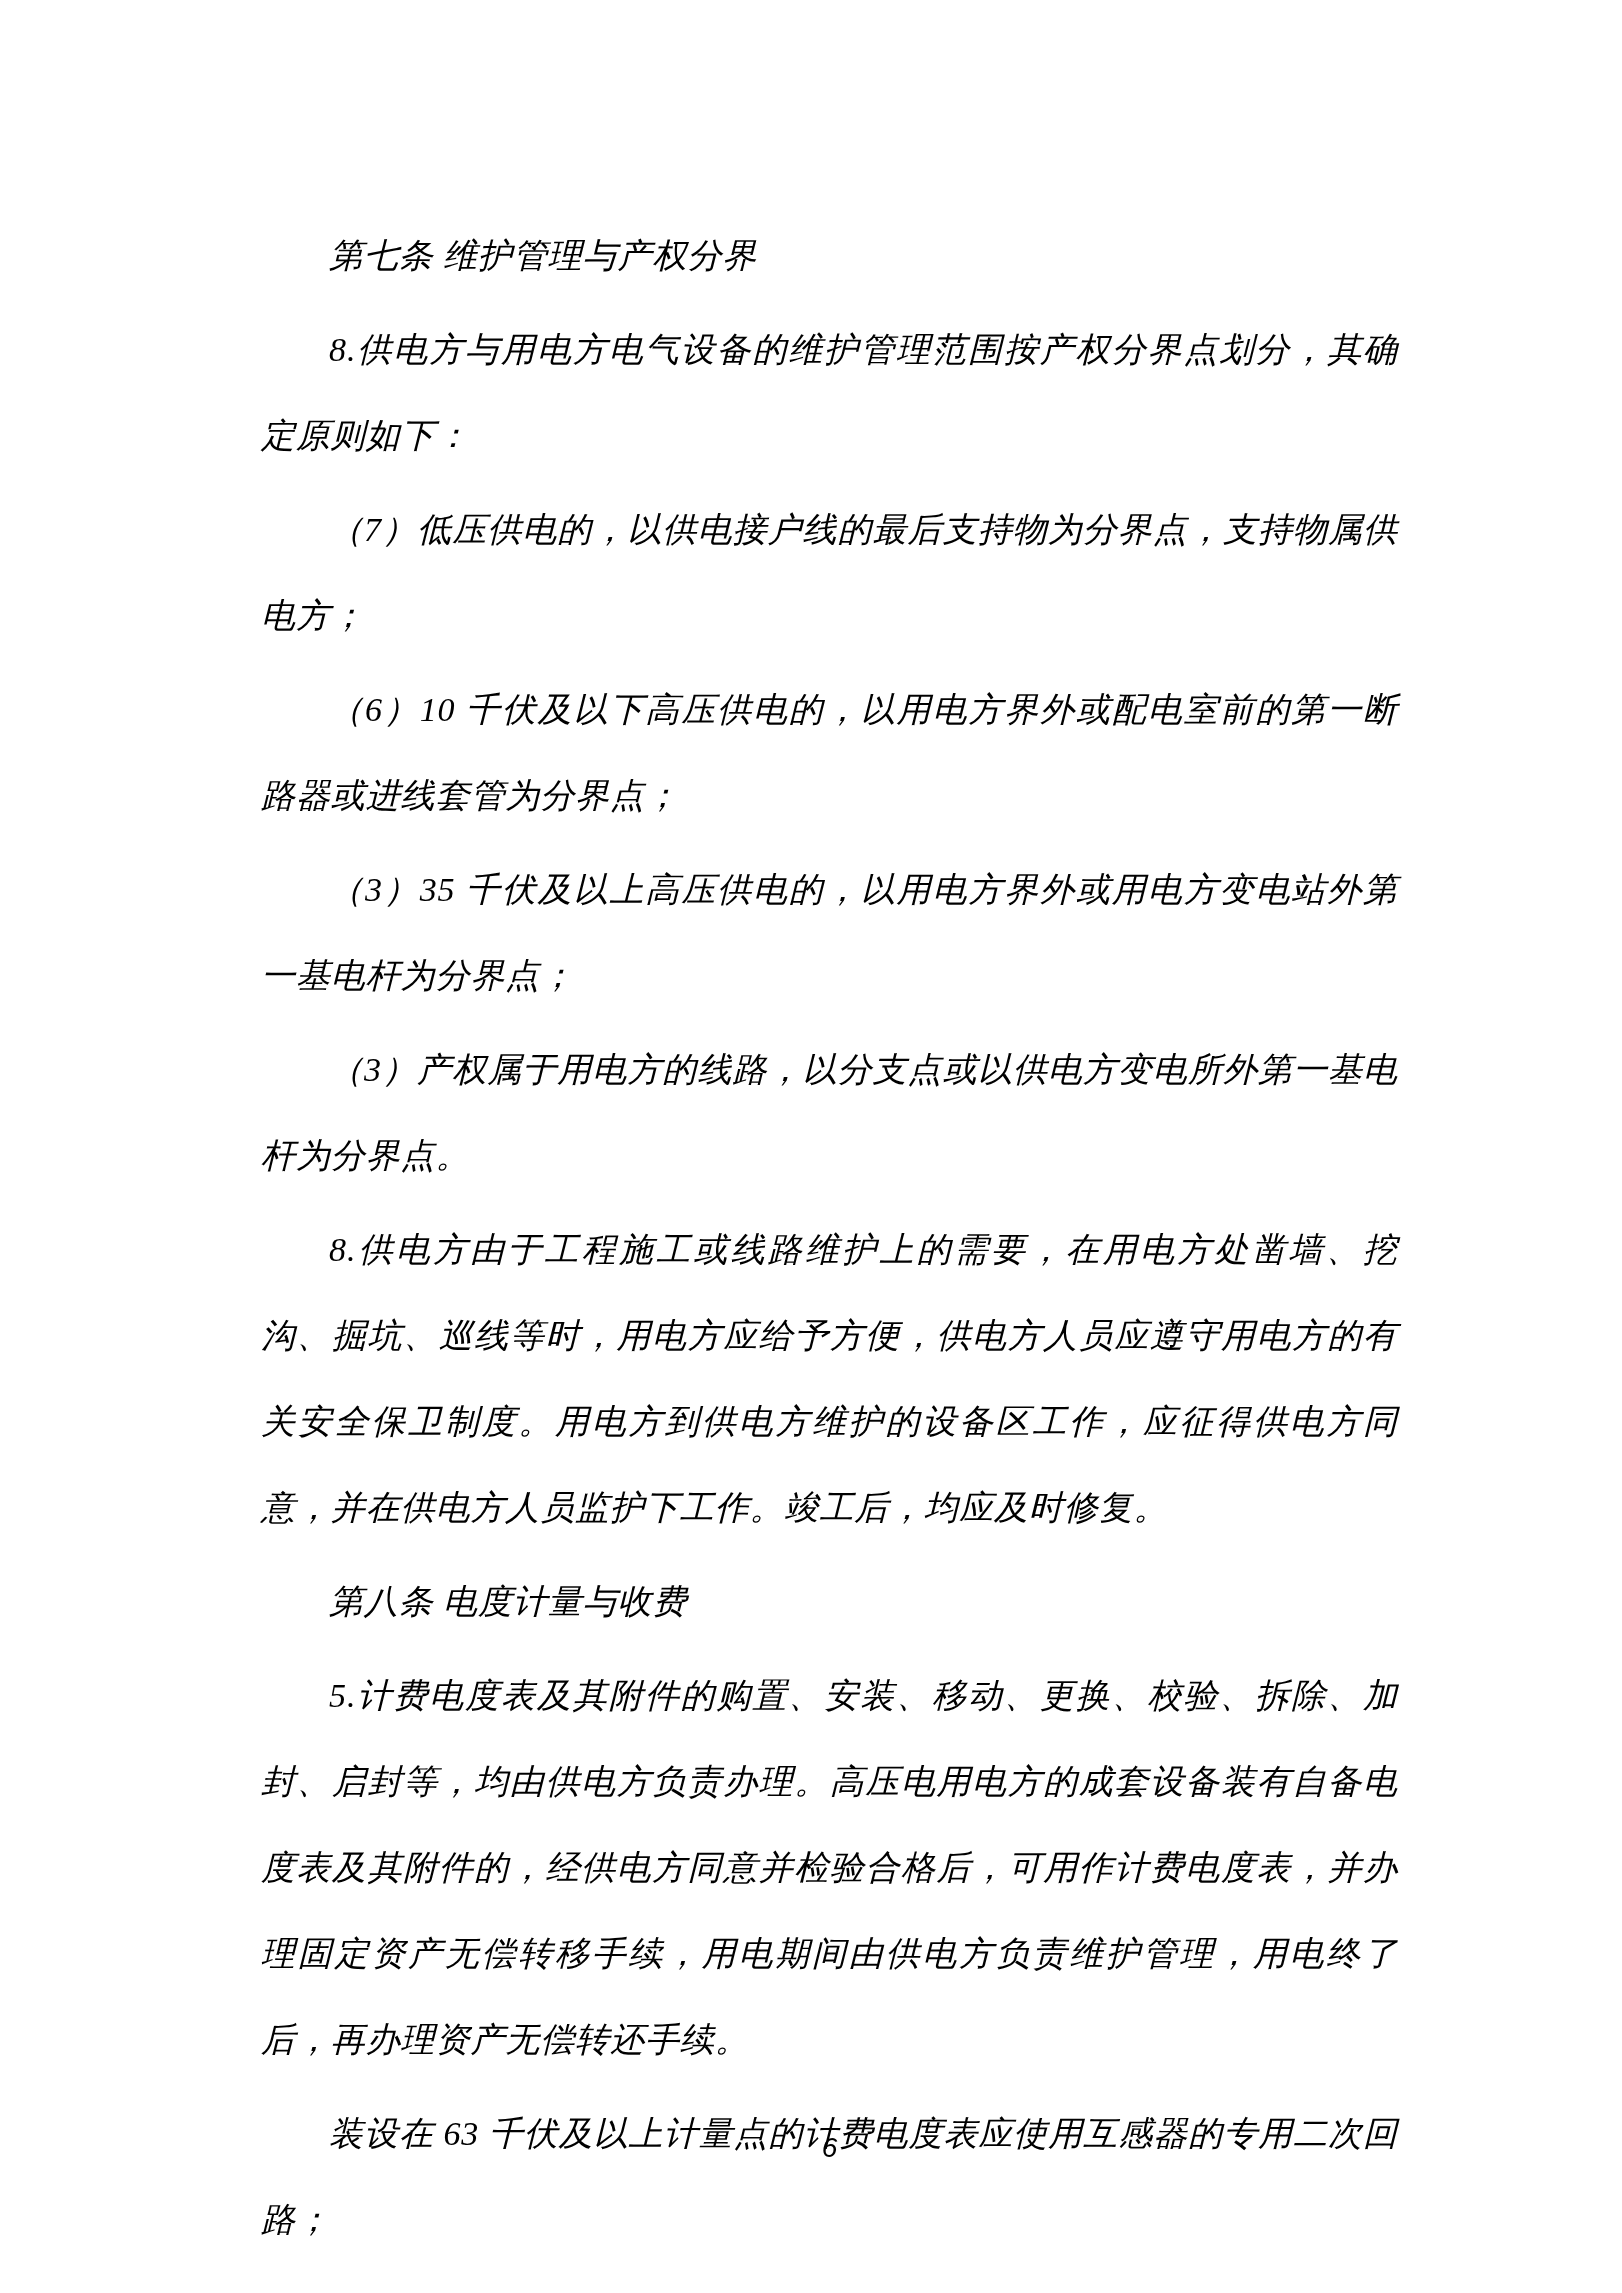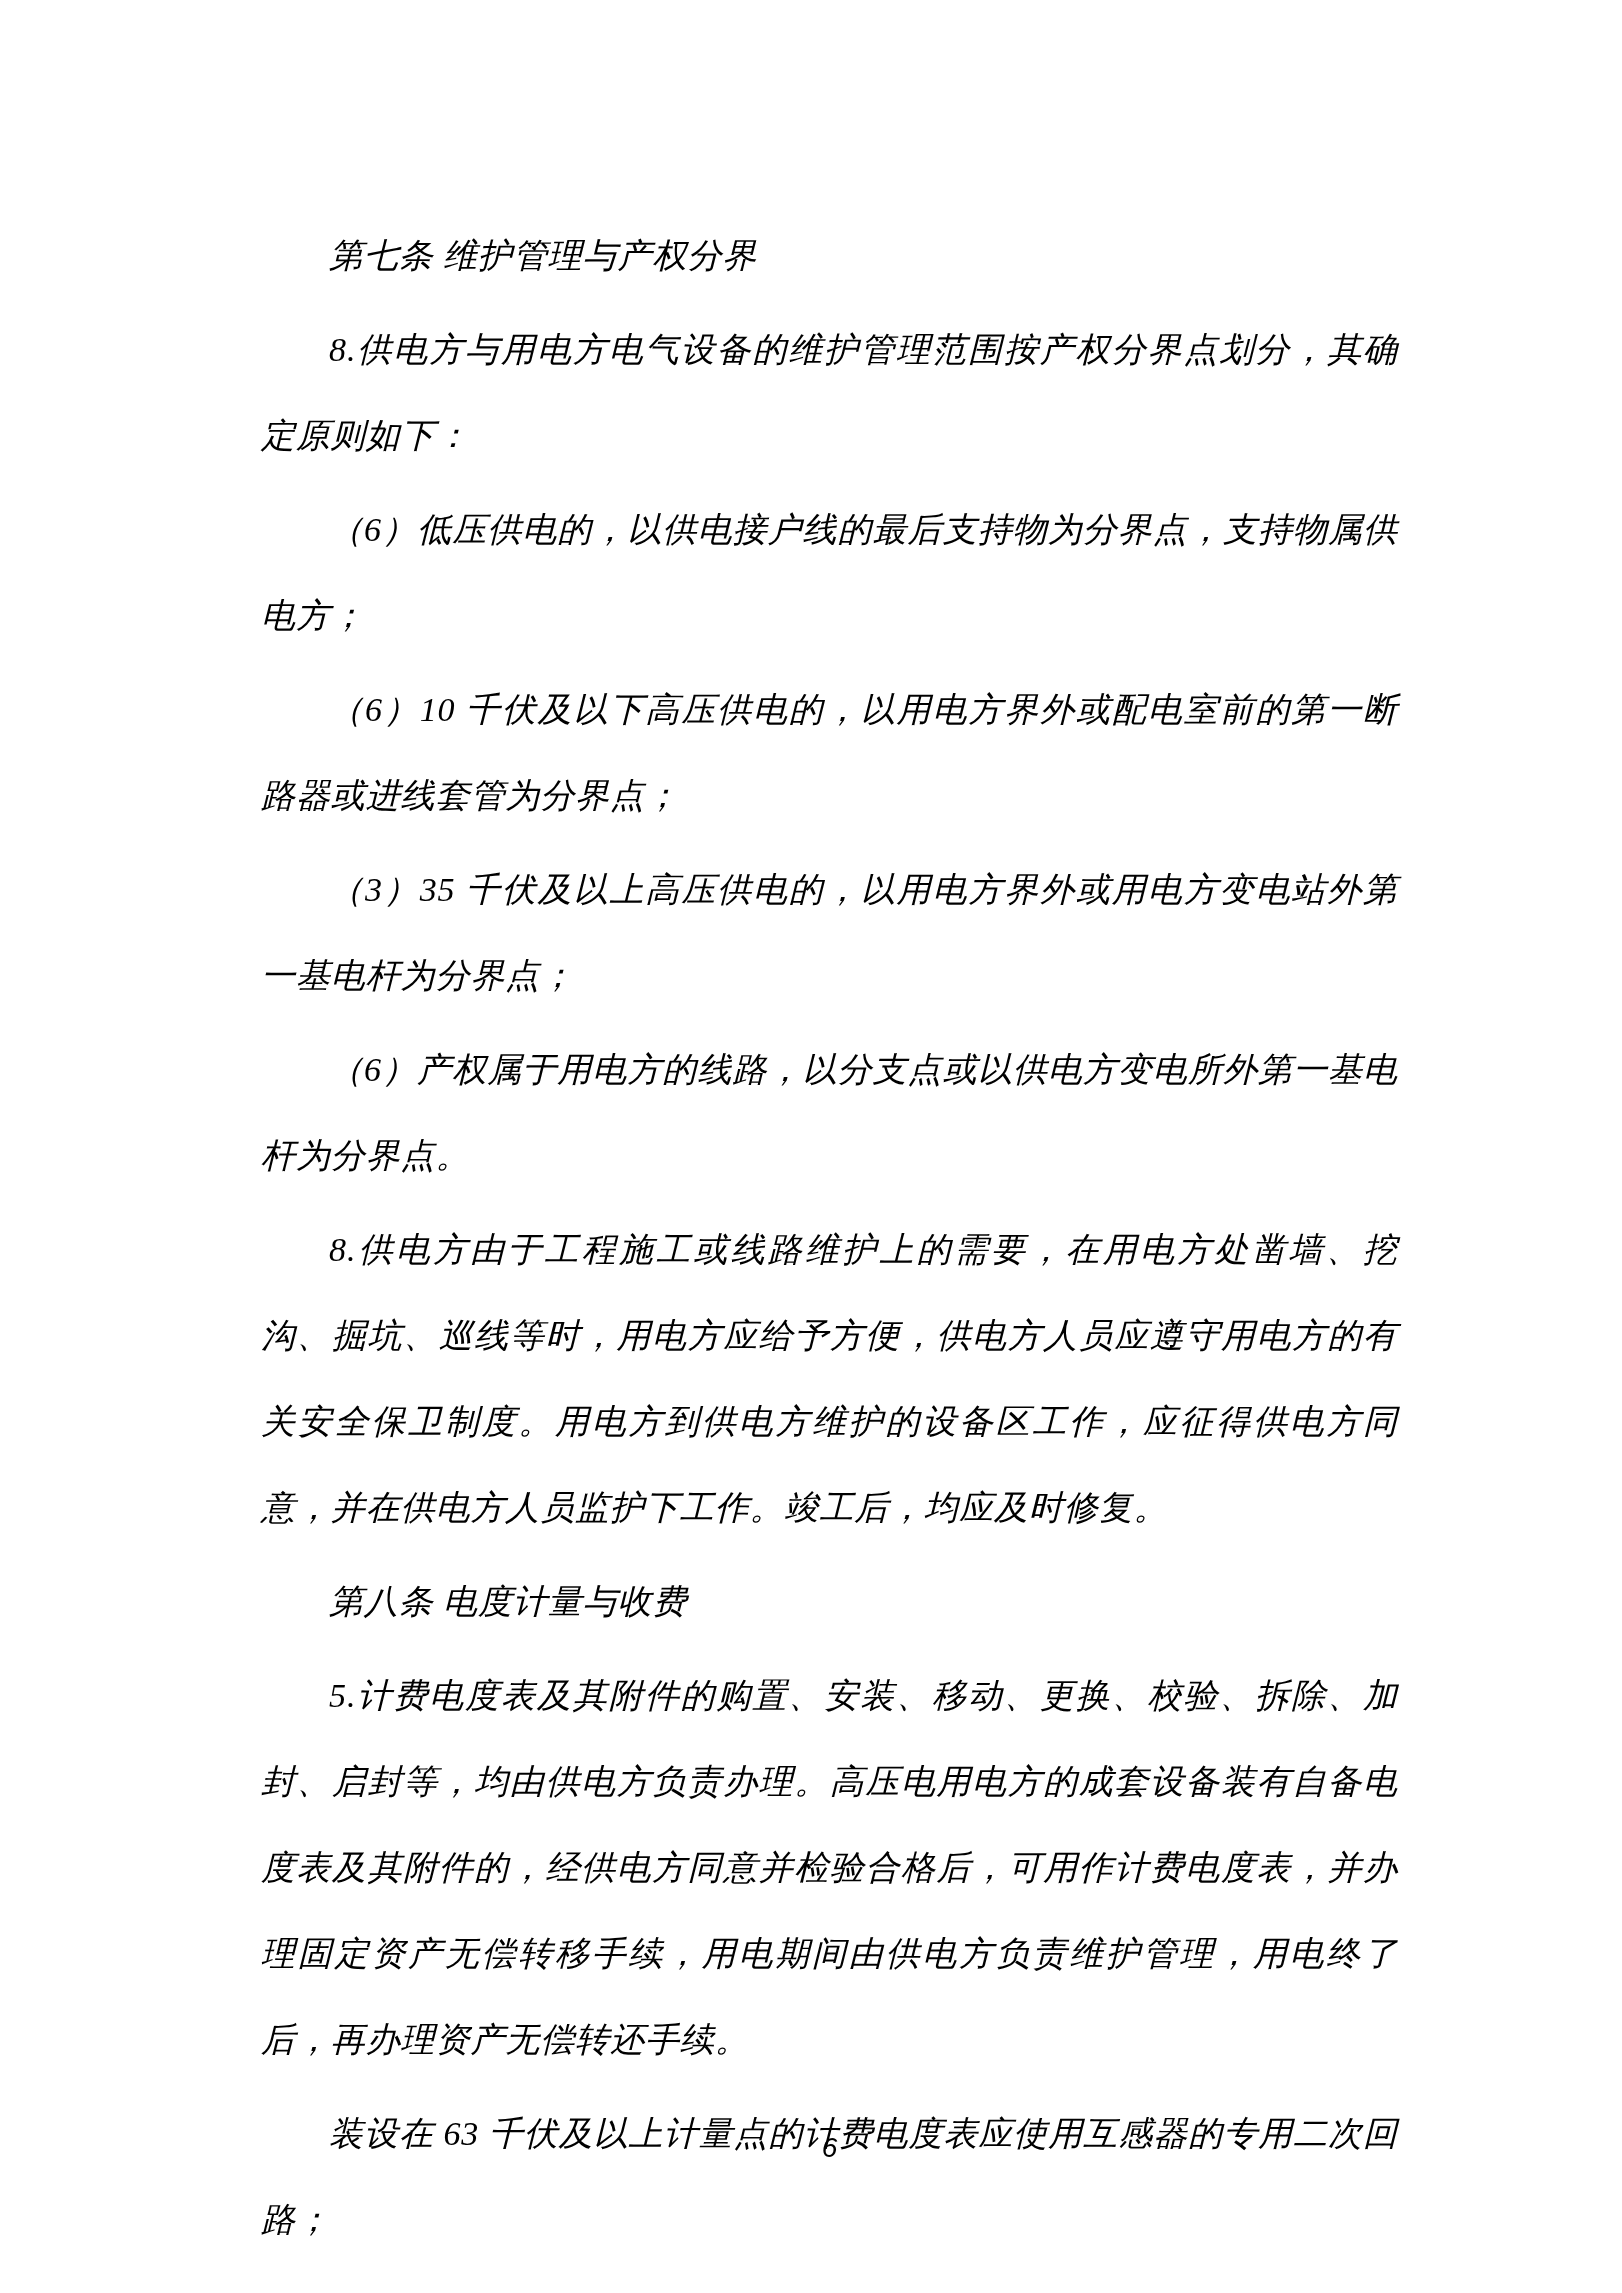--- a/index.html
+++ b/index.html
@@ -45,24 +45,24 @@
       color: #000000;
     }
   </style>
 </head>
 <body>
 
 <div class="page">
   <div class="content">
     <p class="heading">第七条 维护管理与产权分界</p>
     <p>8.供电方与用电方电气设备的维护管理范围按产权分界点划分，其确定原则如下：</p>
-    <p>（6）低压供电的，以供电接户线的最后支持物为分界点，支持物属供电方；</p>
+    <p>（7）低压供电的，以供电接户线的最后支持物为分界点，支持物属供电方；</p>
     <p>（6）10 千伏及以下高压供电的，以用电方界外或配电室前的第一断路器或进线套管为分界点；</p>
     <p>（3）35 千伏及以上高压供电的，以用电方界外或用电方变电站外第一基电杆为分界点；</p>
-    <p>（6）产权属于用电方的线路，以分支点或以供电方变电所外第一基电杆为分界点。</p>
+    <p>（3）产权属于用电方的线路，以分支点或以供电方变电所外第一基电杆为分界点。</p>
     <p>8.供电方由于工程施工或线路维护上的需要，在用电方处凿墙、挖沟、掘坑、巡线等时，用电方应给予方便，供电方人员应遵守用电方的有关安全保卫制度。用电方到供电方维护的设备区工作，应征得供电方同意，并在供电方人员监护下工作。竣工后，均应及时修复。</p>
     <p class="heading">第八条 电度计量与收费</p>
     <p>5.计费电度表及其附件的购置、安装、移动、更换、校验、拆除、加封、启封等，均由供电方负责办理。高压电用电方的成套设备装有自备电度表及其附件的，经供电方同意并检验合格后，可用作计费电度表，并办理固定资产无偿转移手续，用电期间由供电方负责维护管理，用电终了后，再办理资产无偿转还手续。</p>
     <p>装设在 63 千伏及以上计量点的计费电度表应使用互感器的专用二次回路；</p>
   </div>
   <div class="footer">6</div>
 </div>
 
 
 </body></html>

